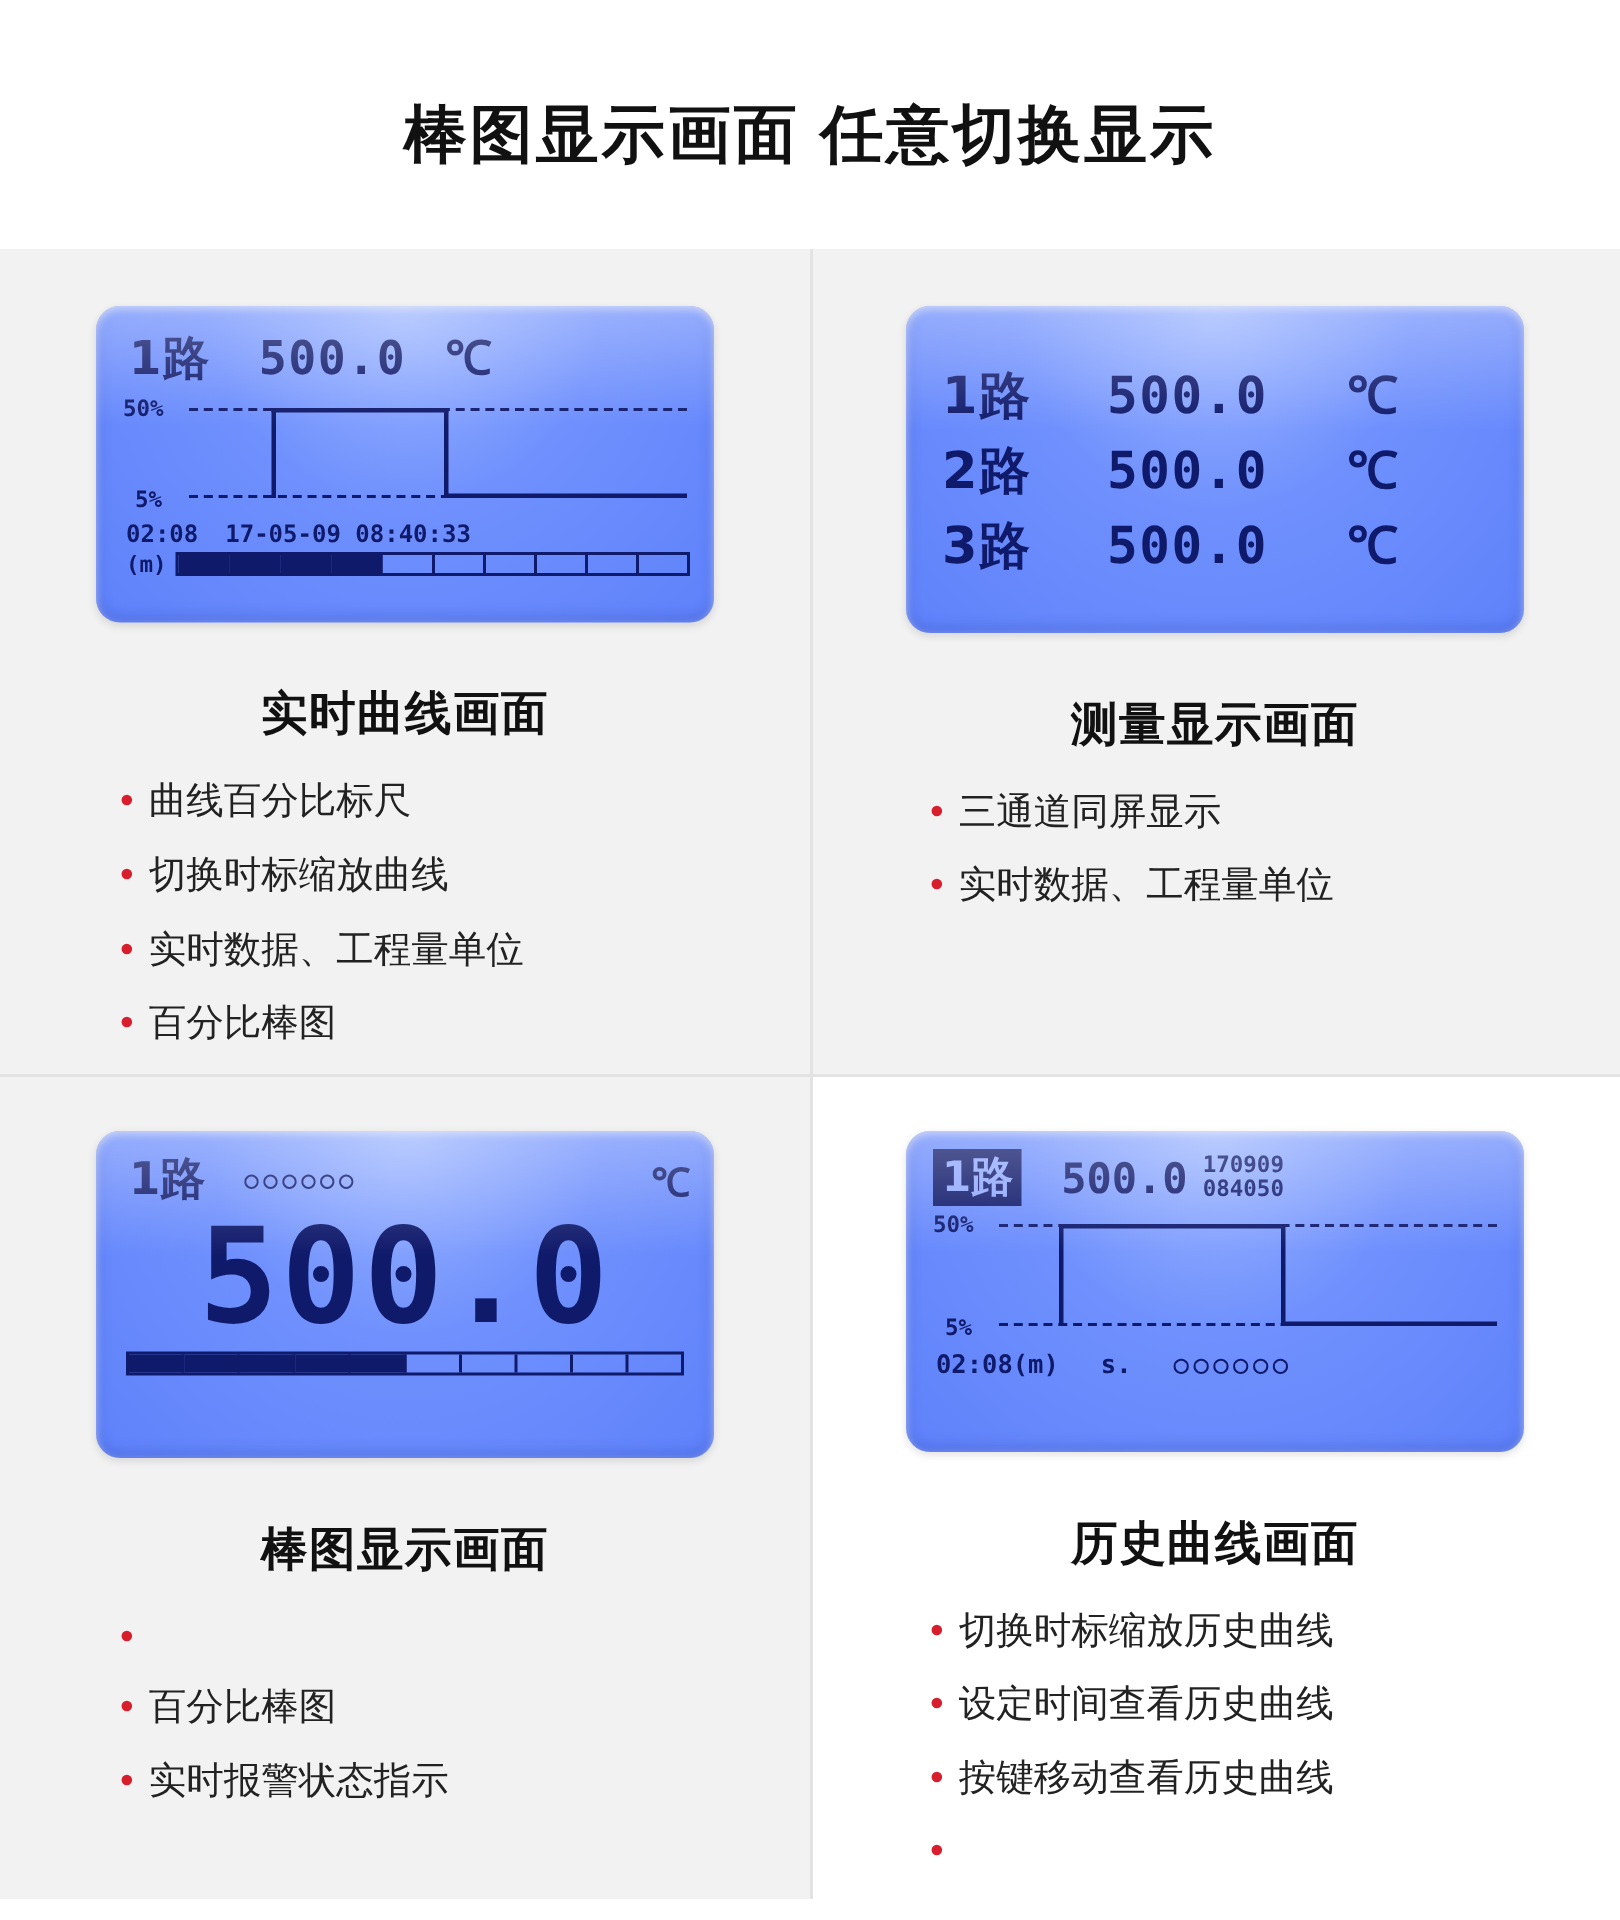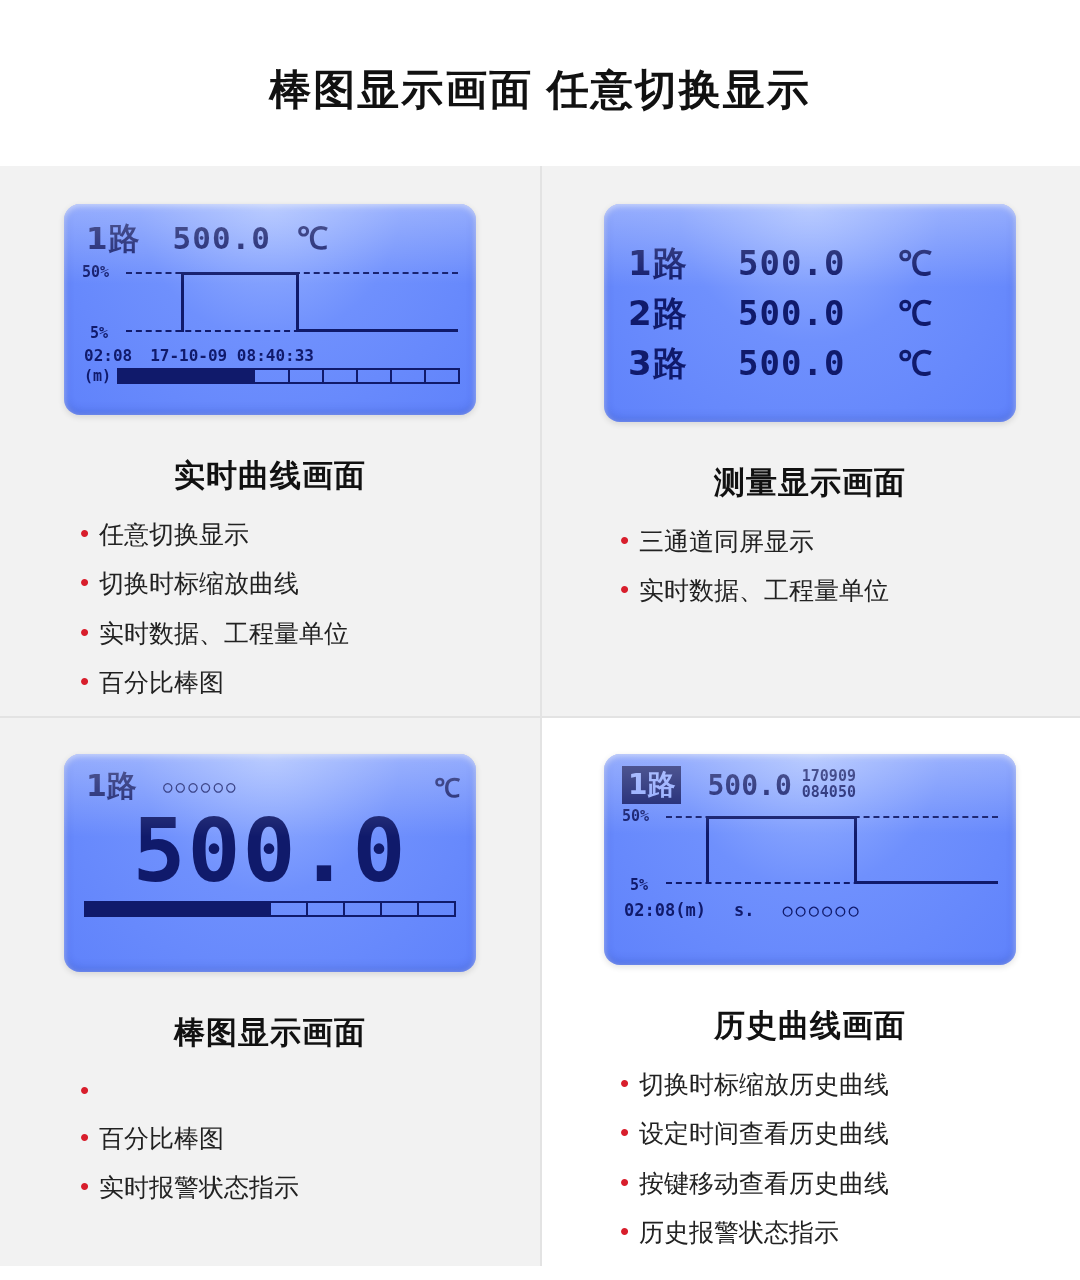--- a/index.html
+++ b/index.html
@@ -276,21 +276,21 @@
         <div class="trace">
           <div class="vline" style="left:55px;"></div>
           <div class="hline" style="left:55px; width:118px; top:0;"></div>
           <div class="vline" style="left:170px;"></div>
           <div class="hline" style="left:170px; right:0; bottom:0;"></div>
         </div>
       </div>
 
       <div class="s1-time">
         <span>02:08</span>
-        <span>17-10-09 08:40:33</span>
+        <span>17-05-09 08:40:33</span>
       </div>
 
       <div class="s1-bar-row">
         <span class="m">(m)</span>
         <div class="bar">
           <div class="seg on"></div>
             <div class="seg on"></div>
             <div class="seg on"></div>
             <div class="seg on"></div>
           <div class="seg"></div>
@@ -301,21 +301,21 @@
             <div class="seg"></div>
         </div>
       </div>
     </div>
 
     <div class="caption">实时曲线画面</div>
 
     <ul class="bullets">
       <li>
           <span class="dot">•</span>
-          <span>任意切换显示</span>
+          <span>曲线百分比标尺</span>
         </li>
       <li>
           <span class="dot">•</span>
           <span>切换时标缩放曲线</span>
         </li>
       <li>
           <span class="dot">•</span>
           <span>实时数据、工程量单位</span>
         </li>
       <li>
@@ -442,18 +442,17 @@
       <li>
           <span class="dot">•</span>
           <span>设定时间查看历史曲线</span>
         </li>
       <li>
           <span class="dot">•</span>
           <span>按键移动查看历史曲线</span>
         </li>
       <li>
           <span class="dot">•</span>
-          <span>历史报警状态指示</span>
         </li>
     </ul>
   </div>
 
 </div>
 
 </body></html>

